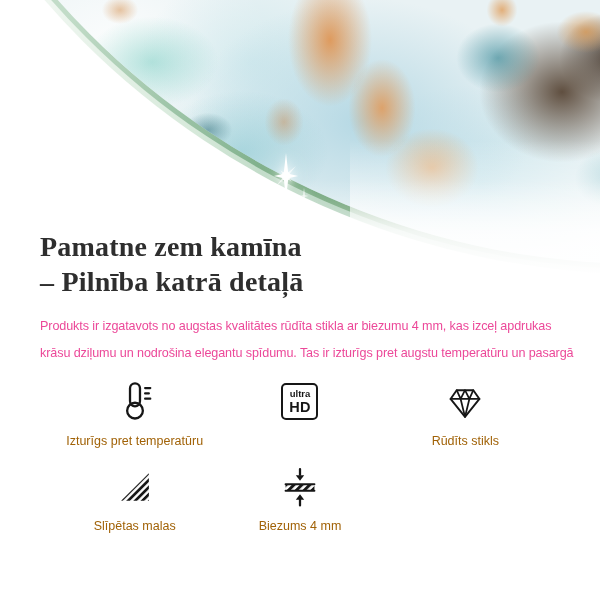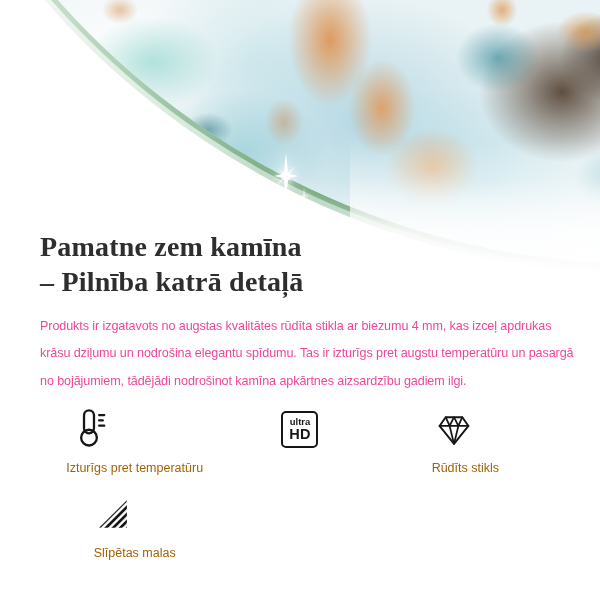--- a/index.html
+++ b/index.html
@@ -54,21 +54,21 @@
   .content{position:relative;z-index:2;padding:229px 40px 0 40px;}
   h1{margin:0;font-family:"Liberation Serif","DejaVu Serif",serif;font-weight:700;
      font-size:28px;line-height:35px;color:#2e2e2e;letter-spacing:.2px;}
   h1 span{display:block;white-space:nowrap;}
   .desc{margin:14px 0 0 0;color:#ec4899;font-size:12.6px;line-height:27.4px;letter-spacing:-.1px;}
   .desc span{display:block;white-space:nowrap;}
 
   
   .features{margin:9px 12px 0 12px;display:grid;grid-template-columns:repeat(3,1fr);
             row-gap:14px;justify-items:center;}
-  .feature{display:flex;flex-direction:column;align-items:flex-start;}
+  .feature{display:flex;flex-direction:column;align-items:center;}
   .f-icon{height:50px;display:flex;align-items:center;justify-content:center;}
   .f-label{margin-top:7px;font-size:12.5px;color:#a16207;white-space:nowrap;}
   .icon-stroke{stroke:#161616;fill:none;stroke-linecap:round;stroke-linejoin:round;}
   .uhd-box{width:33px;height:33px;border:2.3px solid #161616;border-radius:5px;
            display:flex;flex-direction:column;align-items:center;justify-content:center;color:#161616;}
   .uhd-top{font-size:9.5px;font-weight:700;line-height:1;}
   .uhd-bottom{font-size:14.5px;font-weight:800;line-height:1;margin-top:1px;letter-spacing:.3px;}
 </style>
 </head>
 <body>
@@ -97,21 +97,20 @@
 
   <div class="content">
     <h1>
       <span>Pamatne zem kamīna</span>
       <span>– Pilnība katrā detaļā</span>
     </h1>
 
     <p class="desc">
       <span>Produkts ir izgatavots no augstas kvalitātes rūdīta stikla ar biezumu 4 mm, kas izceļ apdrukas</span>
       <span>krāsu dziļumu un nodrošina elegantu spīdumu. Tas ir izturīgs pret augstu temperatūru un pasargā</span>
-      <span>no bojājumiem, tādējādi nodrošinot kamīna apkārtnes aizsardzību gadiem ilgi.</span>
     </p>
 
     <div class="features">
 
       <div class="feature">
         <div class="f-icon">
           <svg width="46" height="46" viewBox="0 0 48 48">
             <rect class="icon-stroke" x="18.8" y="4.5" width="10.4" height="24" rx="5.2" stroke-width="2.4"></rect>
             <circle class="icon-stroke" cx="24" cy="33" r="8.2" fill="#fff" stroke-width="2.4"></circle>
             <path class="icon-stroke" d="M34.5 9.5h5.5M34.5 15h4M34.5 20.5h5.5" stroke-width="2.2"></path>
@@ -148,16 +147,34 @@
               <pattern id="hatchA" width="6.4" height="6.4" patternUnits="userSpaceOnUse" patternTransform="rotate(45)">
                 <rect width="3.4" height="6.4" fill="#161616"></rect>
               </pattern>
             </defs>
             <path d="M6.5 41.5 L41.5 6.5 V41.5 Z" fill="url(#hatchA)"></path>
           </svg>
         </div>
         <div class="f-label">Slīpētas malas</div>
       </div>
 
+      <div class="feature">
+        <div class="f-icon">
+          <svg width="42" height="42" viewBox="0 0 48 48">
+            <defs>
+              <pattern id="hatchB" width="6.4" height="6.4" patternUnits="userSpaceOnUse" patternTransform="rotate(45)">
+                <rect width="3.4" height="6.4" fill="#161616"></rect>
+              </pattern>
+            </defs>
+            <path class="icon-stroke" stroke-width="2.6" d="M24 3.5 V10"></path>
+            <path d="M19.2 10.5 H28.8 L24 16.8 Z" fill="#161616"></path>
+            <rect x="7.5" y="20.8" width="33" height="7.4" fill="url(#hatchB)"></rect>
+            <path class="icon-stroke" stroke-width="2.2" d="M7.5 20.8 H40.5 M7.5 28.2 H40.5"></path>
+            <path d="M19.2 38.5 H28.8 M19.2 38.5 L24 32.2 L28.8 38.5 Z" fill="#161616"></path>
+            <path class="icon-stroke" stroke-width="2.6" d="M24 38.5 V45"></path>
+          </svg>
+        </div>
+        <div class="f-label">Biezums 4 mm</div>
+      </div>
 
     </div>
   </div>
 </div>
 
 </body></html>

